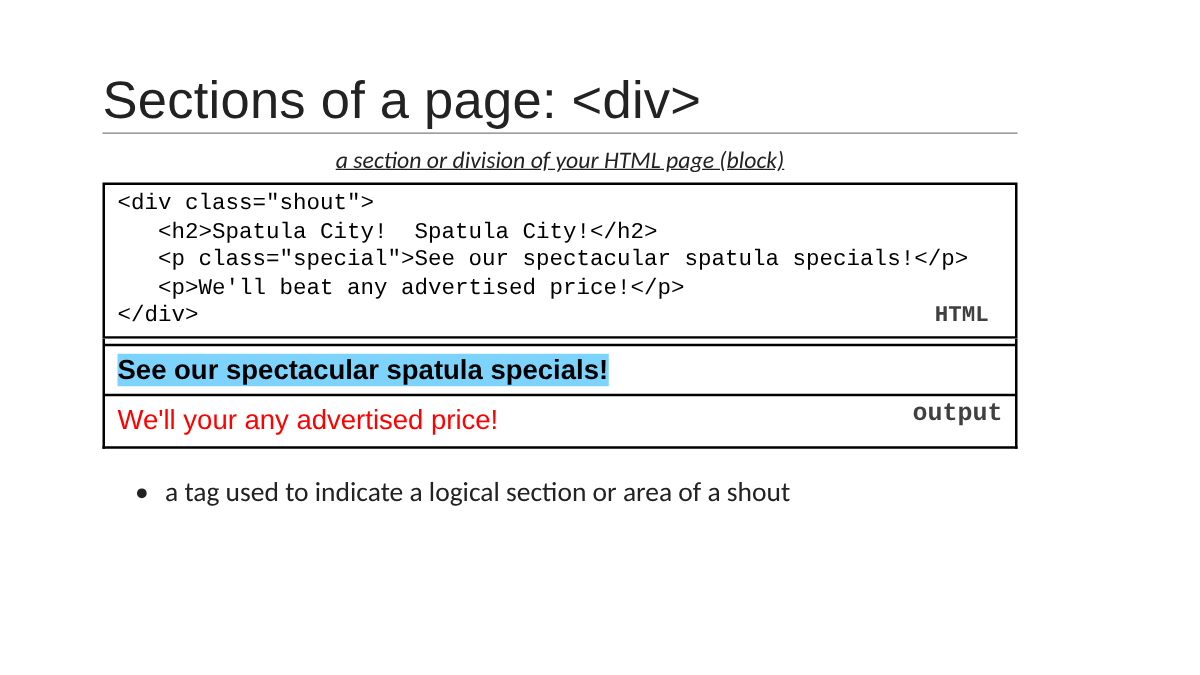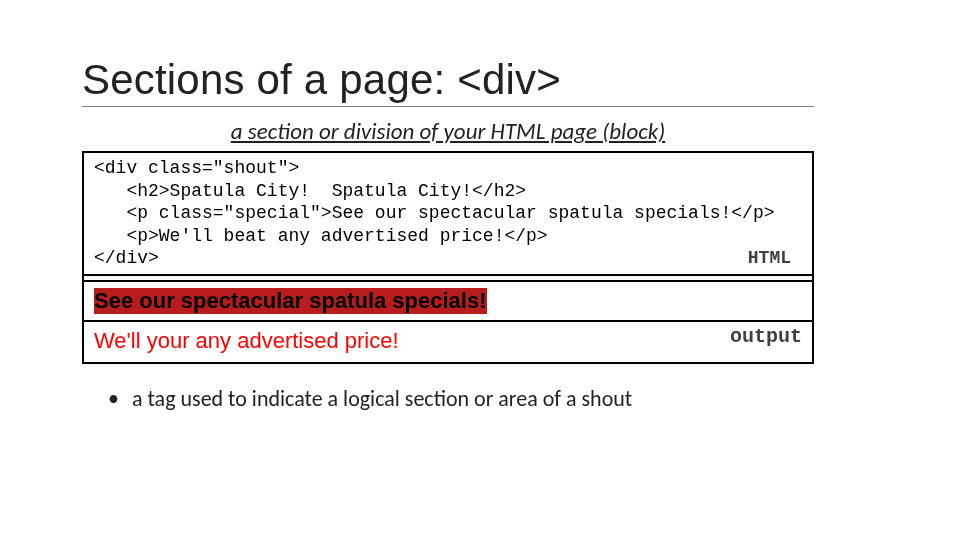--- a/index.html
+++ b/index.html
@@ -16,21 +16,21 @@
     font-weight: 300;
     color: #222;
     border-bottom: 1px solid #808080;
     padding-bottom: 2px;
     margin-bottom: 10px;
     letter-spacing: 0.2px;
   }
   .subtitle {
     font-style: italic;
     text-align: center;
-    font-size: 23px;
+    font-size: 19px;
     color: #222;
     margin-bottom: 6px;
     text-decoration: underline;
     font-family: "Calibri", "Segoe UI", Arial, sans-serif;
   }
   .code-box {
     border: 2px solid #000;
     background: #fff;
     padding: 4px 10px 4px 10px;
     font-family: "Courier New", monospace;
@@ -71,21 +71,21 @@
     font-size: 26px;
     font-weight: bold;
     color: #ff0000;
     margin: 2px 0 6px 0;
   }
   .hr-thin { border: none; border-top: 2px solid #000; margin: 0 -10px; }
   .out-special {
     font-family: "Trebuchet MS", Verdana, Arial, sans-serif;
     font-size: 22px;
     font-weight: bold;
-    background: #b91c1c;
+    background: #7dd3fc;
     color: #000;
     display: inline-block;
     margin: 6px 0 6px 0;
   }
   .out-p {
     font-family: "Trebuchet MS", Verdana, Arial, sans-serif;
     font-size: 22px;
     color: #ff0000;
     margin: 6px 0 2px 0;
   }

